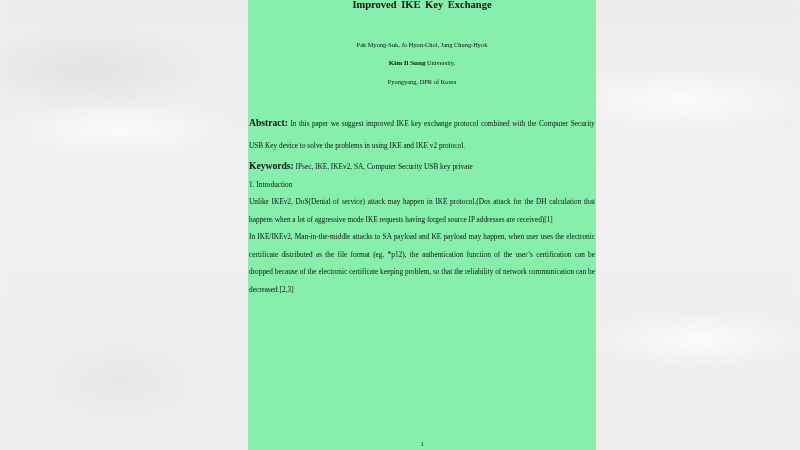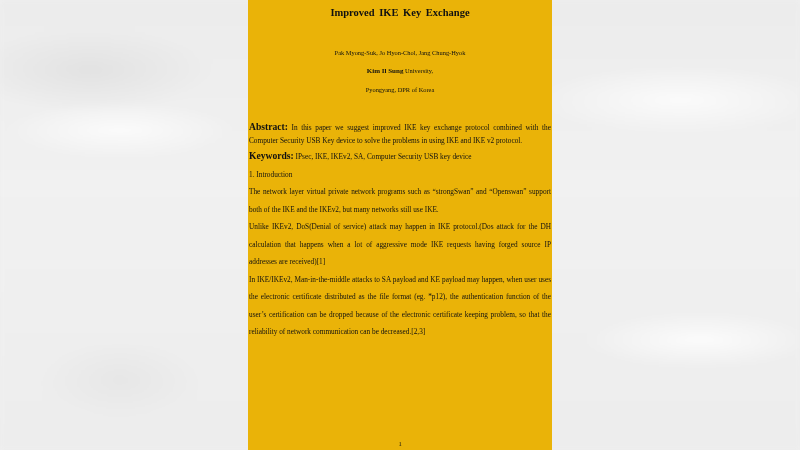--- a/index.html
+++ b/index.html
@@ -24,25 +24,25 @@
         radial-gradient(ellipse 200px 50px at 680px 100px, rgba(252,252,252,0.9), rgba(240,240,240,0) 70%),
         radial-gradient(ellipse 160px 40px at 700px 340px, rgba(252,252,252,0.95), rgba(240,240,240,0) 70%),
         radial-gradient(ellipse 120px 60px at 120px 380px, rgba(230,230,230,0.9), rgba(240,240,240,0) 70%),
         linear-gradient(#ececec, #f1f1f1 40%, #ededed);
       filter: blur(2px);
     }
     .page {
       position: absolute;
       left: 248px;
       top: 0;
-      width: 304px;
+      width: 348px;
       height: 450px;
-      background: #eab308;
+      background: #86efac;
       box-sizing: border-box;
-      padding: 12px 1px;
+      padding: 4px 1px;
     }
     .title {
       text-align: center;
       font-weight: bold;
       font-size: 10.5px;
       line-height: 14px;
       word-spacing: 2px;
       margin-top: -6px;
     }
     .title div { white-space: nowrap; }
@@ -61,21 +61,21 @@
     .affil b { font-size: 7px; text-align: center; }
     .loc {
       text-align: center;
       font-size: 6.4px;
       margin-top: 9px;
       line-height: 9px;
     }
     .abstract {
       margin-top: 26px;
       font-size: 7.3px;
-      line-height: 13px;
+      line-height: 22px;
       text-align: justify;
       text-align-last: left;
     }
     .abstract .label, .keywords .label {
       font-weight: bold;
       font-size: 9.6px;
     }
     .keywords {
       font-size: 7.3px;
       line-height: 17.5px;
@@ -114,22 +114,21 @@
   </div>
 
   <div class="authors">Pak Myong-Suk, Jo Hyon-Chol, Jang Chung-Hyok</div>
 
   <div class="affil"><b>Kim Il Sung</b><span> University,</span></div>
 
   <div class="loc">Pyongyang, DPR of Korea</div>
 
   <div class="abstract"><span class="label">Abstract:</span><span> In this paper we suggest improved IKE key exchange protocol combined with the Computer Security USB Key device to solve the problems in using IKE and IKE v2 protocol.</span></div>
 
-  <div class="keywords"><span class="label">Keywords:</span><span> IPsec, IKE, IKEv2, SA, Computer Security USB key device</span></div>
+  <div class="keywords"><span class="label">Keywords:</span><span> IPsec, IKE, IKEv2, SA, Computer Security USB key private</span></div>
 
   <div class="section-head">1.   Introduction</div>
 
-  <p class="para">The network layer virtual private network programs such as “strongSwan” and “Openswan” support both of the IKE and the IKEv2, but many networks still use IKE.</p>
   <p class="para">Unlike IKEv2, DoS(Denial of service) attack may happen in IKE protocol.(Dos attack for the DH calculation that happens when a lot of aggressive mode IKE requests having forged source IP addresses are received)[1]</p>
   <p class="para">In IKE/IKEv2, Man-in-the-middle attacks to SA payload and KE payload may happen, when user uses the electronic certificate distributed as the file format (eg. *p12), the authentication function of the user’s certification can be dropped because of the electronic certificate keeping problem, so that the reliability of network communication can be decreased.[2,3]</p>
 
   <div class="pagenum">1</div>
 </div>
 
 </body></html>

